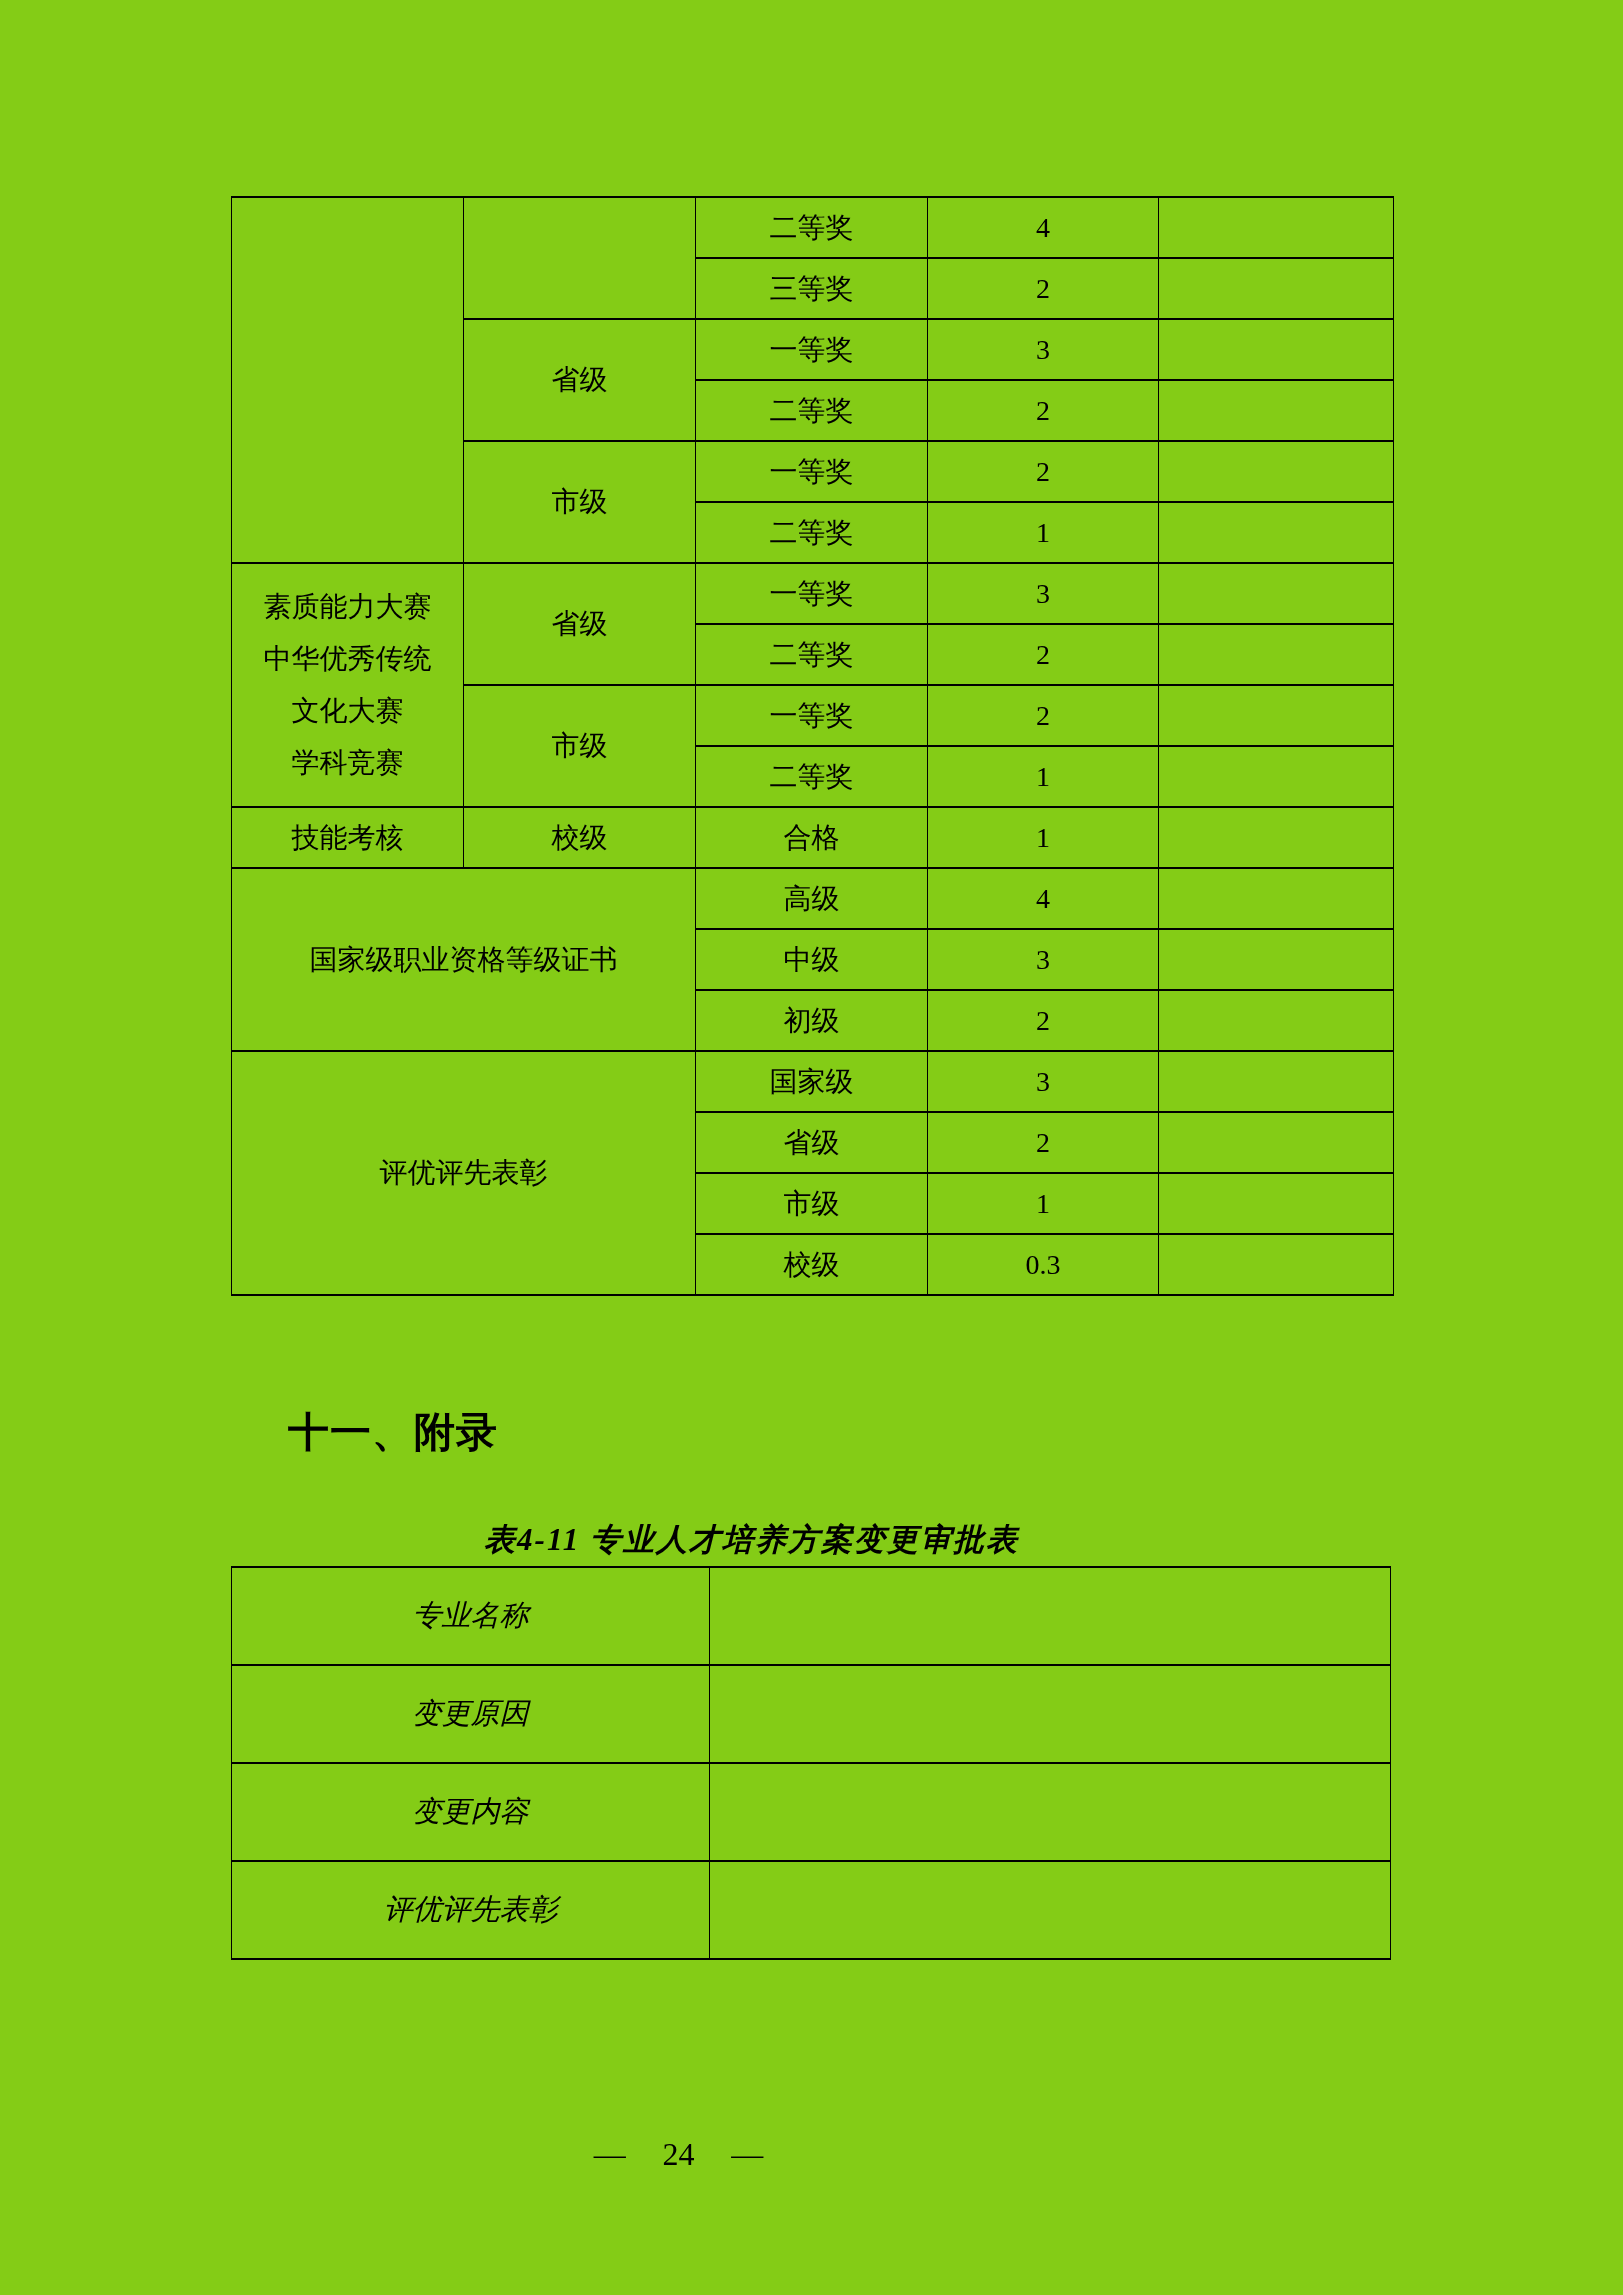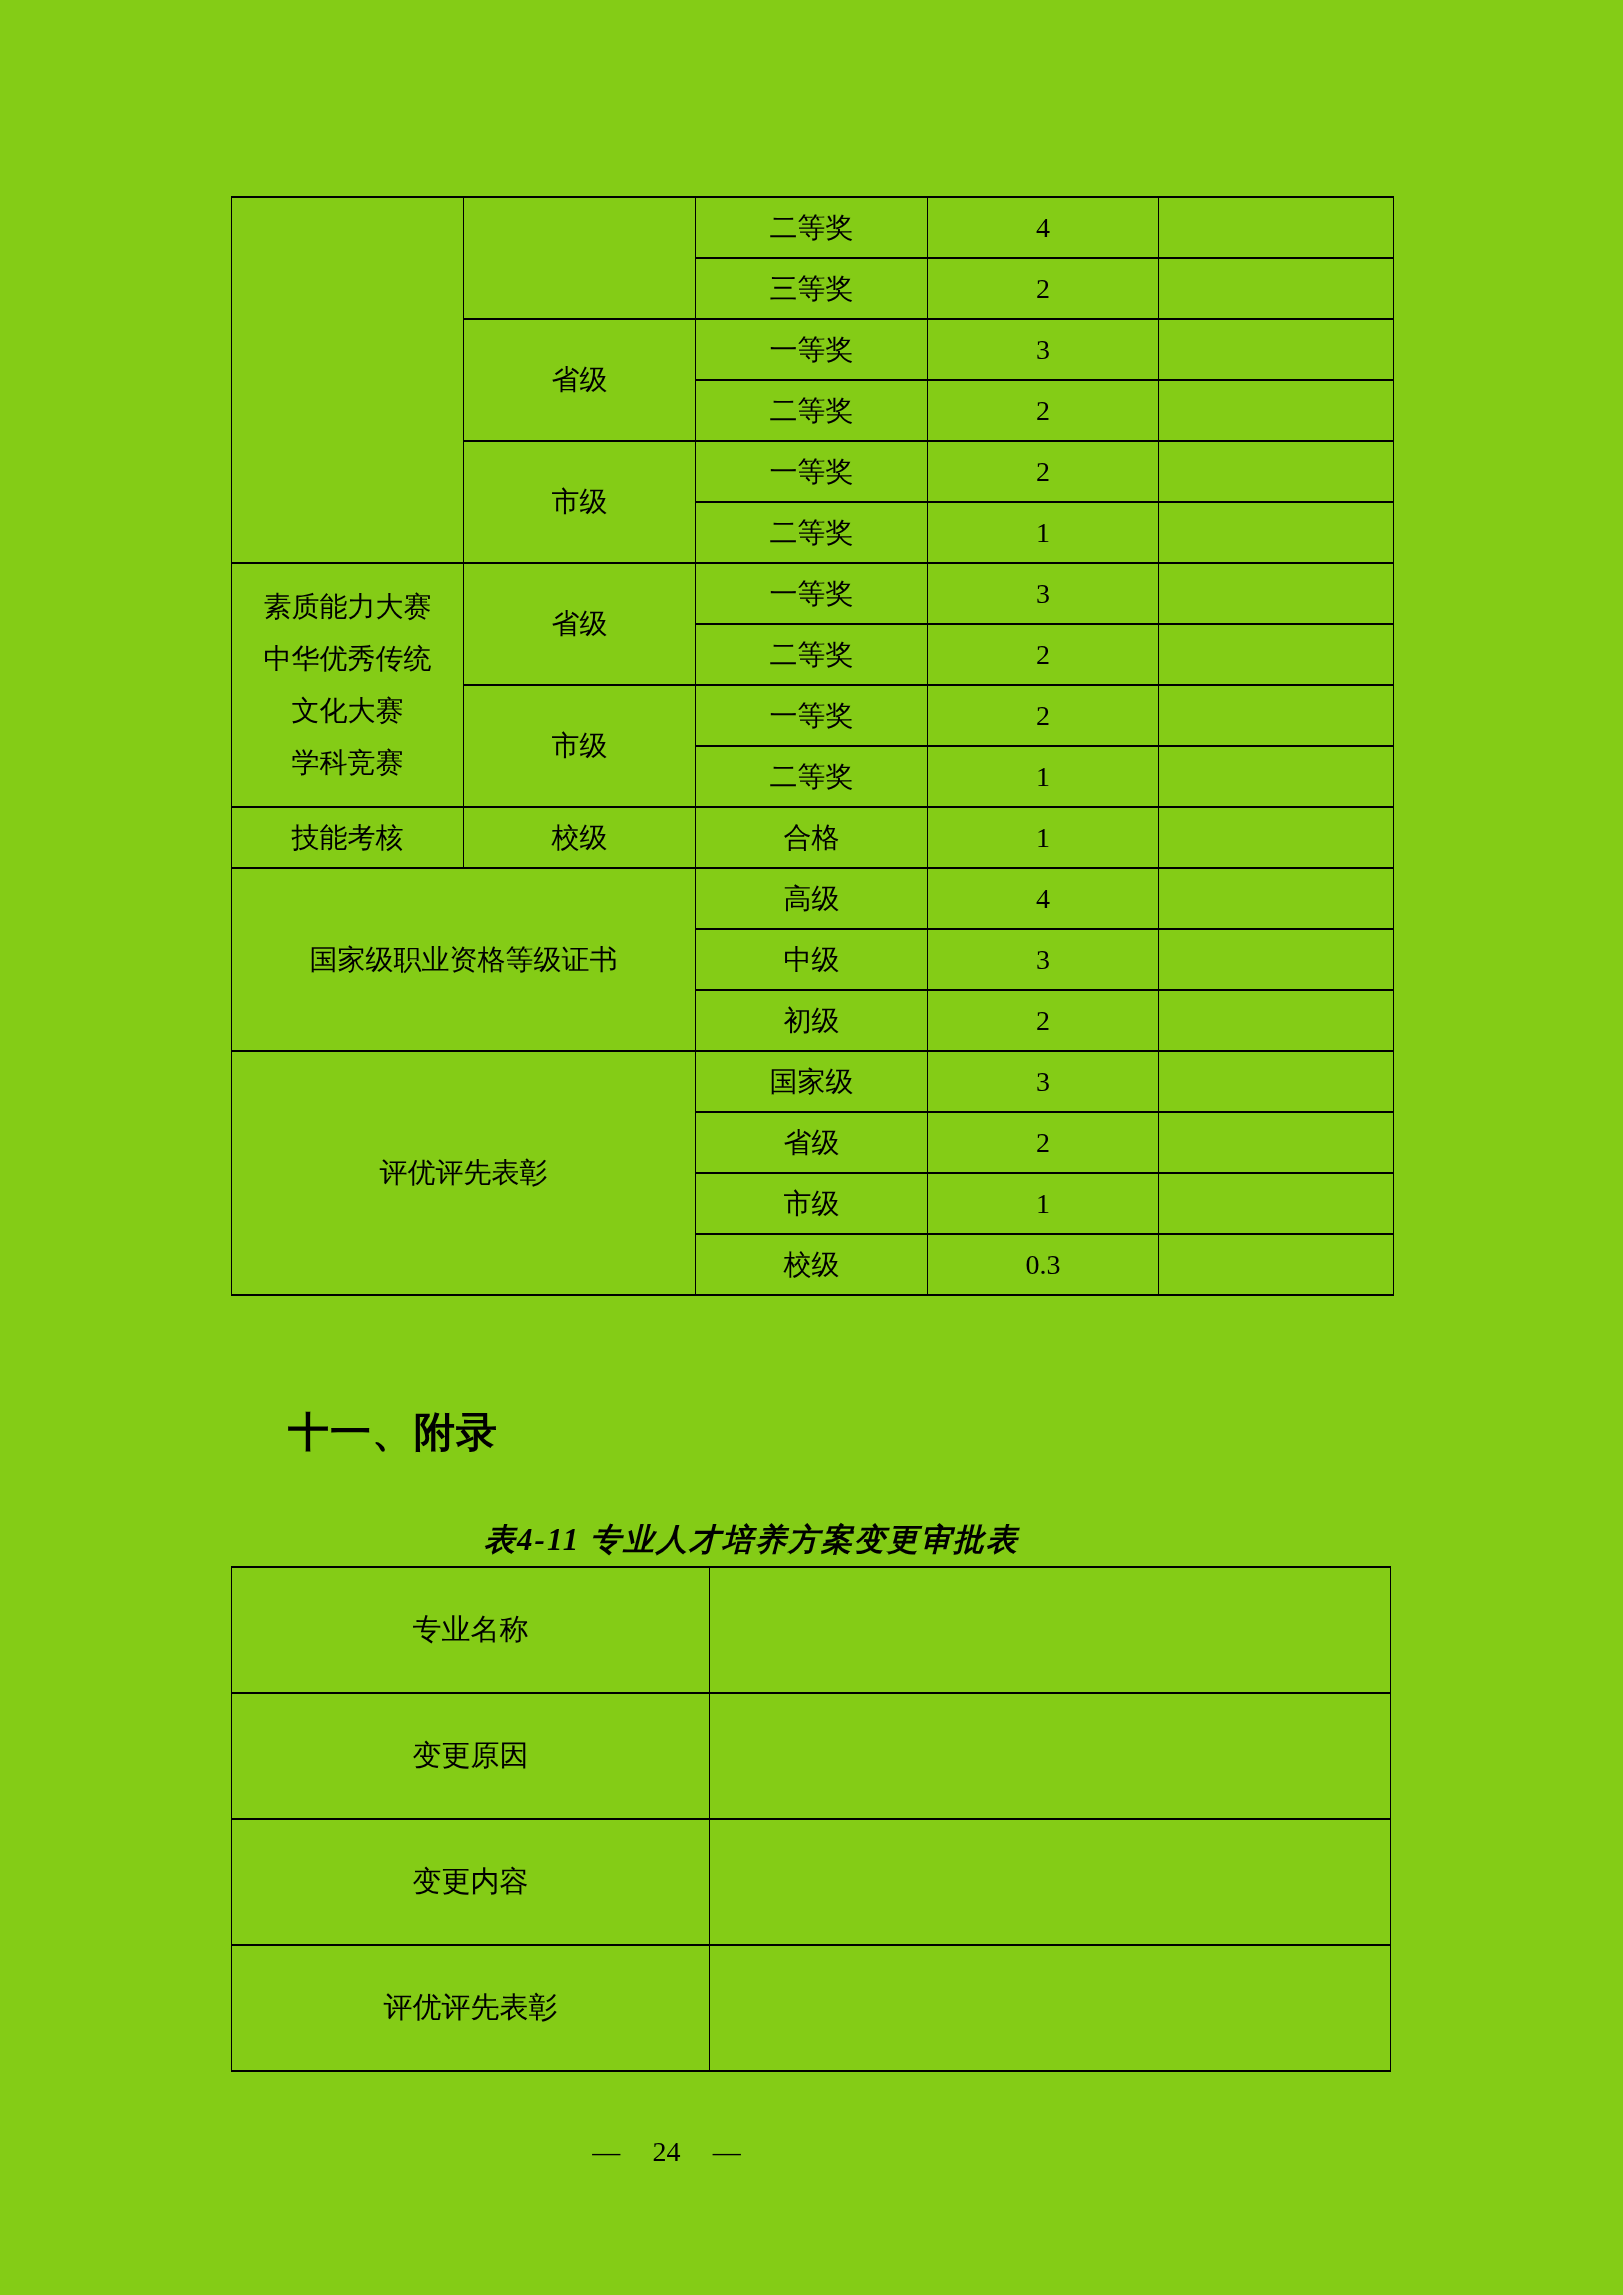--- a/index.html
+++ b/index.html
@@ -74,32 +74,32 @@
   }
   table.approval td{
     border-left:1.5px solid #000;
     border-right:1.5px solid #000;
     border-top:2px solid #000;
     border-bottom:2px solid #000;
     vertical-align:middle;
     font-size:29px;
     padding:0;
   }
-  table.approval tr{height:126px;}
+  table.approval tr{height:98px;font-style:italic;}
   table.approval td.label{text-align:center;}
   table.approval td.value{text-align:left;}
 
   
   .page-number{
     position:absolute;
-    left:4px;
+    left:16px;
     top:2136px;
     width:1325px;
     text-align:center;
-    font-size:28px;
+    font-size:32px;
     word-spacing:0.9em;
     font-family:"Liberation Serif", serif;
   }
 </style>
 </head>
 <body>
 
 <div class="page">
 
   <table class="score">

